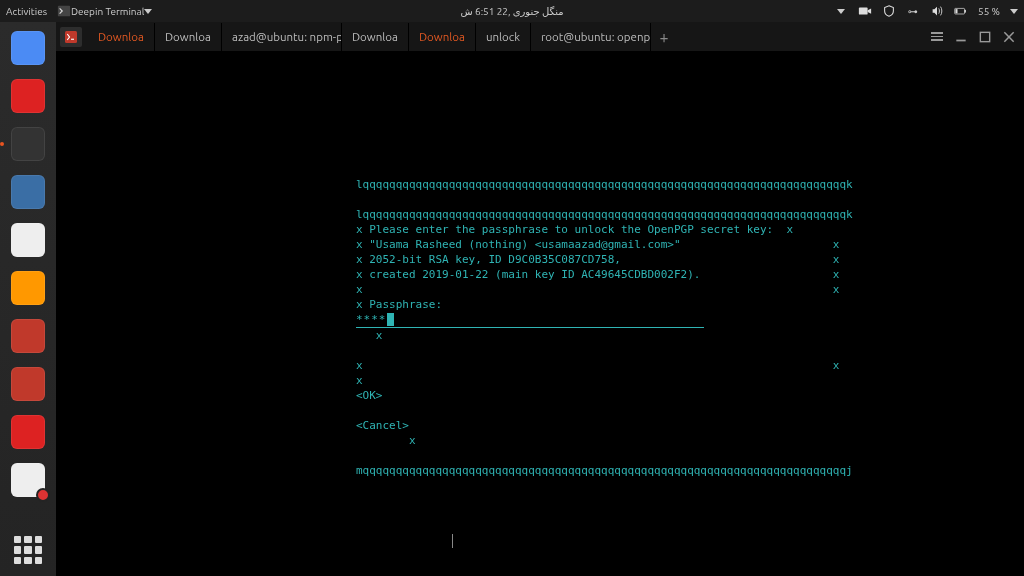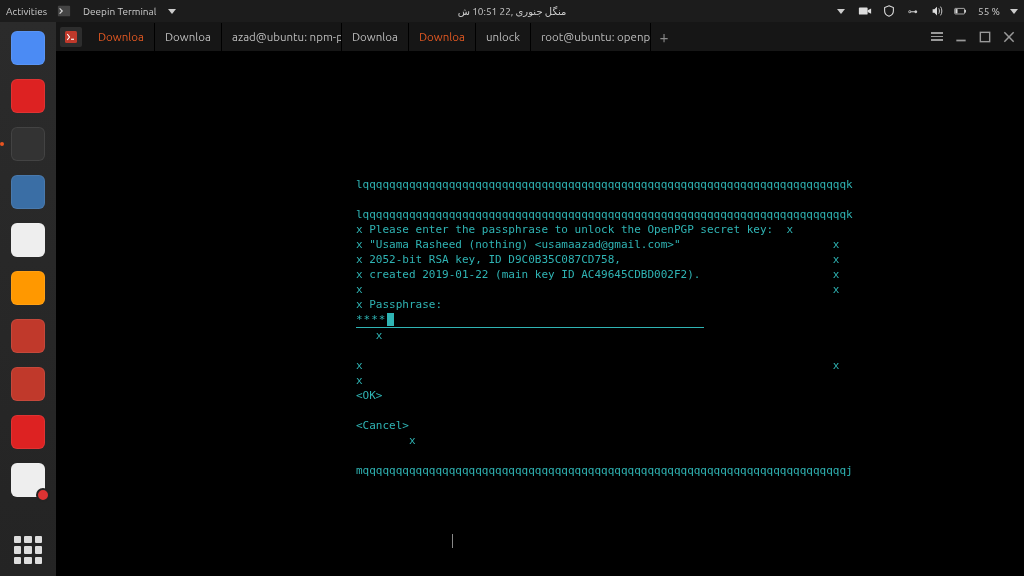--- a/index.html
+++ b/index.html
@@ -7,21 +7,21 @@
 
   
   .topbar {
     position: absolute; top: 0; left: 0; right: 0; height: 22px;
     background: #1c1c1c; color: #ccc; display: flex; align-items: center;
     font-size: 10px; padding: 0 6px;
   }
   .topbar .tb-left { display: flex; align-items: center; gap: 10px; }
   .topbar .tb-center { position: absolute; left: 50%; transform: translateX(-50%); direction: rtl; }
   .topbar .tb-right { margin-left: auto; display: flex; align-items: center; gap: 10px; }
-  .tb-app { display: flex; align-items: center; gap: 12px; }
+  .tb-app { display: flex; align-items: center; gap: 0; }
   .tb-icon { width: 14px; height: 14px; display: inline-flex; justify-content: center; align-items: center; }
   .tri-down { display:inline-block; width:0; height:0; border-left:4px solid transparent; border-right:4px solid transparent; border-top:5px solid #ccc; vertical-align: middle; }
 
   
   .dock {
     position: absolute; top: 22px; left: 0; bottom: 0; width: 56px;
     background: linear-gradient(#2b2b2b,#242424); display: flex; flex-direction: column; align-items: center;
     padding-top: 6px; gap: 8px;
   }
   .dock-item { width: 40px; height: 40px; border-radius: 6px; display:flex; align-items:center; justify-content:center; position:relative; }
@@ -96,21 +96,21 @@
       <span class="tb-icon">
         <svg viewBox="0 0 16 16">
             <rect x="1" y="2" width="14" height="12" rx="1" fill="#444"></rect>
             <path d="M3 5l3 3-3 3" stroke="#ddd" stroke-width="1.3" fill="none"></path>
           </svg>
       </span>
       <span>Deepin Terminal</span>
       <span class="tri-down"></span>
     </span>
   </div>
-  <div class="tb-center">منگل جنوری ,22  10:51 ش</div>
+  <div class="tb-center">منگل جنوری ,22  6:51 ش</div>
   <div class="tb-right">
     <span class="tb-icon">
         <span class="tri-down"></span>
       </span>
     <span class="tb-icon">
         <svg viewBox="0 0 16 16">
           <rect x="1" y="4" width="10" height="8" rx="1" fill="#ddd"></rect>
           <path d="M11 7l4-2v6l-4-2z" fill="#ddd"></path>
         </svg>
       </span>

